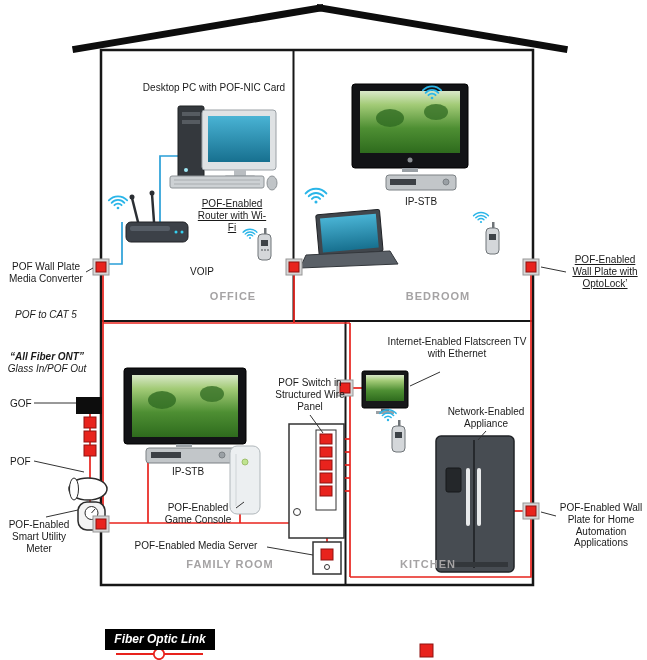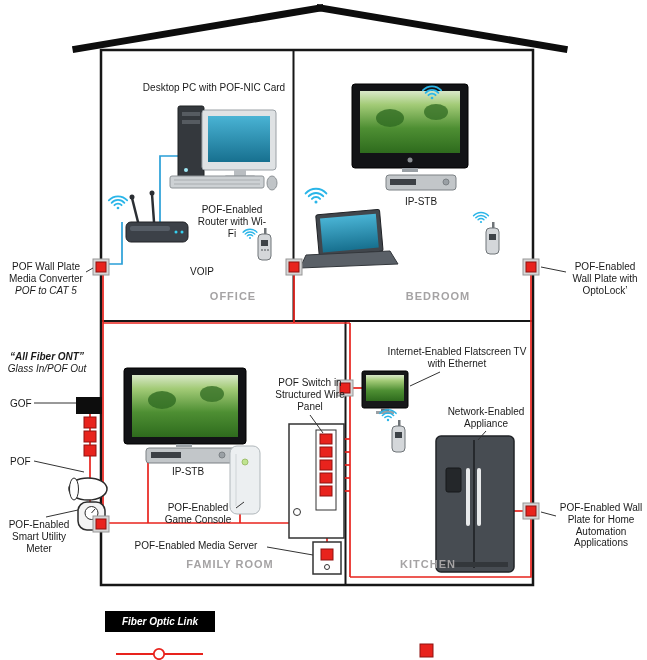--- a/index.html
+++ b/index.html
@@ -3,22 +3,22 @@
 <meta charset="utf-8">
 <style>
   html,body{margin:0;padding:0;background:#fff;}
   .stage{position:relative;width:647px;height:660px;overflow:hidden;background:#fff;
          font-family:"Liberation Sans",sans-serif;padding-left:36px;}
   .stage svg{position:absolute;left:0;top:0;}
   .lbl{position:absolute;font-size:10px;line-height:1.18;color:#1a1a1a;text-align:center;}
   .lbl.left{text-align:left;}
   .room{font-size:11px;font-weight:bold;color:#a5a3a4;letter-spacing:1px;margin-left:26px;}
   .sub{font-style:italic;}
-  .legendbox{position:absolute;background:#000;color:#fff;font-size:10px;font-weight:bold;
-             font-style:italic;text-align:center;}
+  .legendbox{position:absolute;background:#000;color:#fff;font-size:12px;font-weight:bold;
+             font-style:italic;text-align:center;margin-top:18px;}
   .legendbox span{display:block;}
 </style>
 </head>
 <body>
 
 <div class="stage">
 
 <svg width="647" height="660" viewBox="0 0 647 660">
   <defs>
     <linearGradient id="scr" x1="0" y1="0" x2="0" y2="1">
@@ -256,49 +256,49 @@
   <g>
     <line x1="116" y1="654" x2="203" y2="654" stroke="#e8231d" stroke-width="2"></line>
     <circle cx="159" cy="654" r="5.2" fill="#fff" stroke="#e8231d" stroke-width="1.8"></circle>
   </g>
   <g>
     <rect x="420" y="644" width="13" height="13" fill="#e8231d" stroke="#8f1310"></rect>
   </g>
 </svg>
 
 <div class="lbl" style="left:134px;top:82px;width:160px;">Desktop PC with POF-NIC Card</div>
-<div class="lbl" style="left:196px;top:204px;width:72px;">POF-Enabled Router with Wi-Fi</div>
+<div class="lbl" style="left:196px;top:198px;width:72px;text-decoration:underline;">POF-Enabled Router with Wi-Fi</div>
 <div class="lbl" style="left:182px;top:266px;width:40px;">VOIP</div>
 <div class="lbl room" style="left:167px;top:290px;width:80px;">OFFICE</div>
 
 <div class="lbl" style="left:396px;top:196px;width:50px;">IP-STB</div>
 <div class="lbl room" style="left:372px;top:290px;width:80px;">BEDROOM</div>
 
 <div class="lbl" style="left:0px;top:261px;width:92px;">
   <span>POF Wall Plate Media Converter</span>
-  <span class="sub" style="display:block;">POF to CAT 5</span>
+  <span class="sub" style="display:block;margin-top:24px;">POF to CAT 5</span>
 </div>
-<div class="lbl" style="left:566px;top:261px;width:78px;">POF-Enabled Wall Plate with OptoLock’</div>
+<div class="lbl" style="left:566px;top:254px;width:78px;text-decoration:underline;">POF-Enabled Wall Plate with OptoLock’</div>
 
 <div class="lbl sub" style="left:2px;top:351px;width:90px;">
   <span style="font-weight:bold;display:block;">“All Fiber ONT”</span>
   <span style="display:block;">Glass In/POF Out</span>
 </div>
 <div class="lbl left" style="left:10px;top:398px;width:30px;">GOF</div>
 <div class="lbl left" style="left:10px;top:456px;width:30px;">POF</div>
 <div class="lbl" style="left:0px;top:519px;width:78px;">POF-Enabled Smart Utility Meter</div>
 
 <div class="lbl" style="left:163px;top:466px;width:50px;">IP-STB</div>
 <div class="lbl" style="left:162px;top:502px;width:72px;">POF-Enabled Game Console</div>
 <div class="lbl" style="left:126px;top:540px;width:140px;">POF-Enabled Media Server</div>
 <div class="lbl room" style="left:144px;top:558px;width:120px;">FAMILY ROOM</div>
 
 <div class="lbl" style="left:274px;top:377px;width:72px;">POF Switch in Structured Wire Panel</div>
 
-<div class="lbl" style="left:378px;top:346px;width:158px;">Internet-Enabled Flatscreen TV with Ethernet</div>
+<div class="lbl" style="left:378px;top:336px;width:158px;">Internet-Enabled Flatscreen TV with Ethernet</div>
 <div class="lbl" style="left:436px;top:406px;width:100px;">Network-Enabled Appliance</div>
 <div class="lbl room" style="left:362px;top:558px;width:80px;">KITCHEN</div>
 
 <div class="lbl" style="left:558px;top:502px;width:86px;">POF-Enabled Wall Plate for Home Automation Applications</div>
 
 <div class="legendbox" style="left:105px;top:611px;width:110px;height:21px;line-height:21px;">
       <span>Fiber Optic Link</span>
     </div>
 
 </div>

